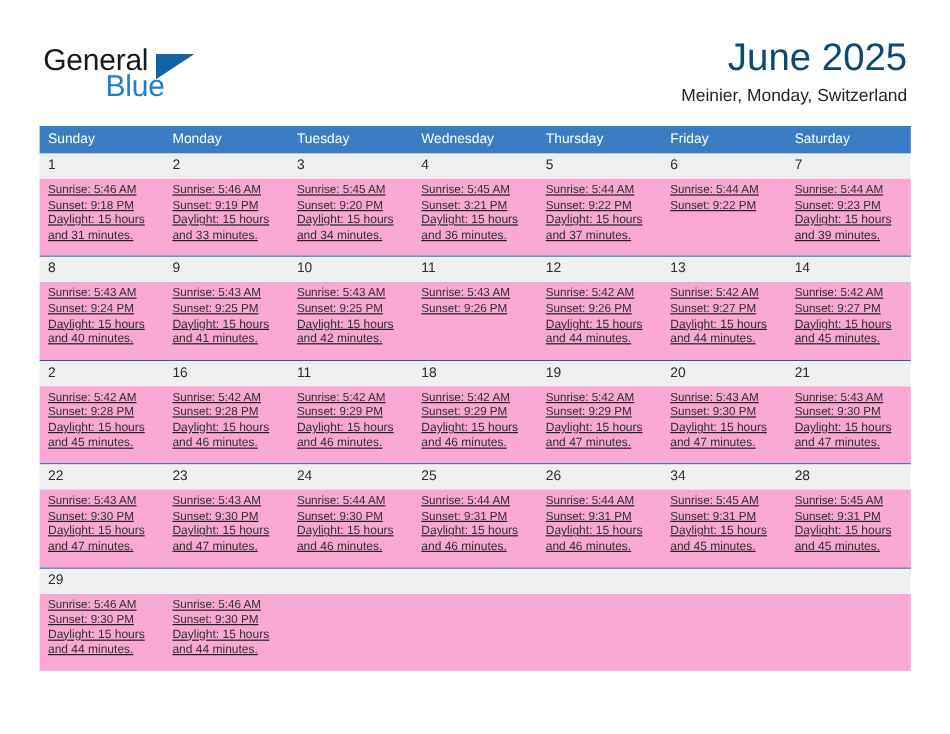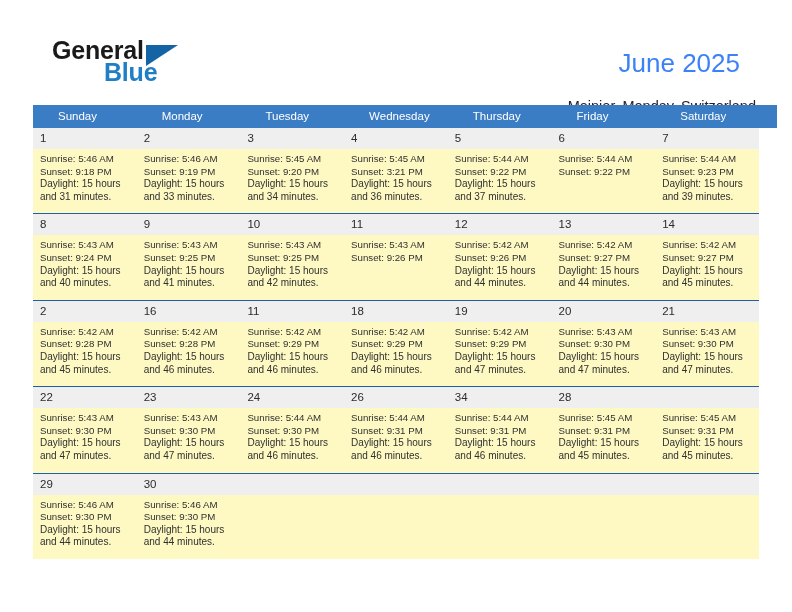--- a/index.html
+++ b/index.html
@@ -27,25 +27,24 @@
   .header {
     position: absolute;
     left: 0;
     top: 0;
     width: 792px;
     height: 100px;
   }
 
   .logo {
     position: absolute;
-    left: 52px;
+    left: 36px;
     top: 36px;
     width: 190px;
     height: 52px;
-    font-weight: bold;
   }
   .logo-general {
     position: absolute;
     left: 0;
     top: 0;
     font-size: 25px;
     letter-spacing: -0.2px;
     color: #1a1a1a;
     font-family: "Liberation Sans", sans-serif;
     line-height: 28px;
@@ -70,26 +69,26 @@
     border-bottom: 21px solid transparent;
   }
 
   .title-block {
     position: absolute;
     right: 36px;
     top: 30px;
     text-align: right;
   }
   .cal-title {
-    font-size: 26px;
-    color: #3b82f6;
+    font-size: 32px;
+    color: #0c4a6e;
     line-height: 34px;
     white-space: nowrap;
     font-weight: normal;
-    margin: 16px;
+    margin: 0;
   }
   .cal-subtitle {
     font-size: 14.5px;
     color: #242424;
     line-height: 20px;
     margin: 6px 0 0 0;
     white-space: nowrap;
   }
 
   
@@ -97,21 +96,20 @@
     position: absolute;
     left: 33px;
     top: 105px;
     width: 726px;
   }
 
   .weekday-row {
     display: flex;
     width: 726px;
     background: #3b7dc4;
-    padding-left: 18px;
   }
   .weekday-cell {
     width: 103.71px;
     box-sizing: border-box;
     padding: 4px 0 5px 7px;
     font-size: 11.5px;
     color: #ffffff;
     line-height: 14px;
     white-space: nowrap;
   }
@@ -134,21 +132,22 @@
     box-sizing: border-box;
     padding: 3px 0 3px 7px;
     font-size: 11.5px;
     color: #2b2b2b;
     line-height: 15px;
   }
 
   .detail-row {
     display: flex;
     width: 726px;
-    background: #fef9c3;
+    background: #f9a8d4;
+    text-decoration: underline;
   }
   .detail-cell {
     width: 103.71px;
     box-sizing: border-box;
     padding: 4px 5px 10px 7px;
     min-height: 62px;
   }
   .detail-line {
     font-size: 9.7px;
     color: #303030;
@@ -335,20 +334,21 @@
               <div class="detail-line">Sunset: 9:30 PM</div>
               <div class="detail-daylight">Daylight: 15 hours and 47 minutes.</div>
             </div>
           </div>
         </div>
         <div class="week">
           <div class="daynum-row">
             <div class="daynum-cell">22</div>
             <div class="daynum-cell">23</div>
             <div class="daynum-cell">24</div>
+            <div class="daynum-cell">25</div>
             <div class="daynum-cell">26</div>
             <div class="daynum-cell">34</div>
             <div class="daynum-cell">28</div>
           </div>
           <div class="detail-row">
             <div class="detail-cell">
               <div class="detail-line">Sunrise: 5:43 AM</div>
               <div class="detail-line">Sunset: 9:30 PM</div>
               <div class="detail-daylight">Daylight: 15 hours and 47 minutes.</div>
             </div>
@@ -380,21 +380,20 @@
             <div class="detail-cell">
               <div class="detail-line">Sunrise: 5:45 AM</div>
               <div class="detail-line">Sunset: 9:31 PM</div>
               <div class="detail-daylight">Daylight: 15 hours and 45 minutes.</div>
             </div>
           </div>
         </div>
         <div class="week">
           <div class="daynum-row">
             <div class="daynum-cell">29</div>
-            <div class="daynum-cell">30</div>
             <div class="daynum-cell"></div>
             <div class="daynum-cell"></div>
             <div class="daynum-cell"></div>
             <div class="daynum-cell"></div>
             <div class="daynum-cell"></div>
           </div>
           <div class="detail-row">
             <div class="detail-cell">
               <div class="detail-line">Sunrise: 5:46 AM</div>
               <div class="detail-line">Sunset: 9:30 PM</div>

